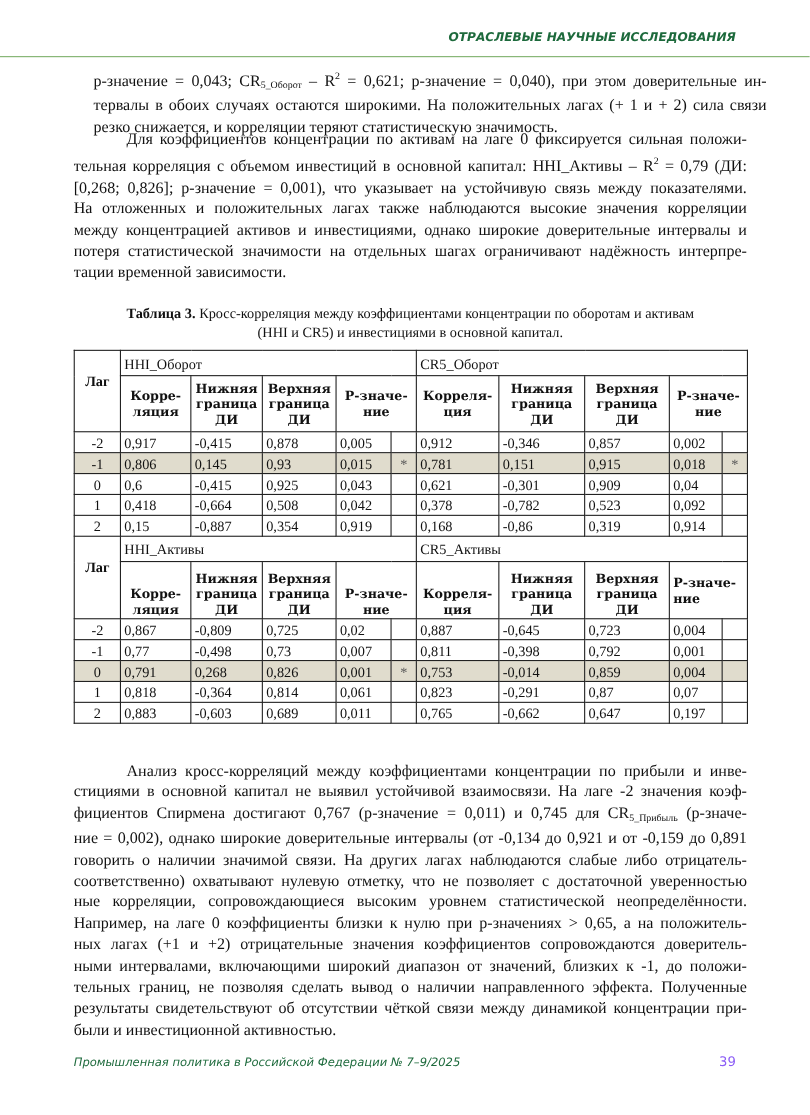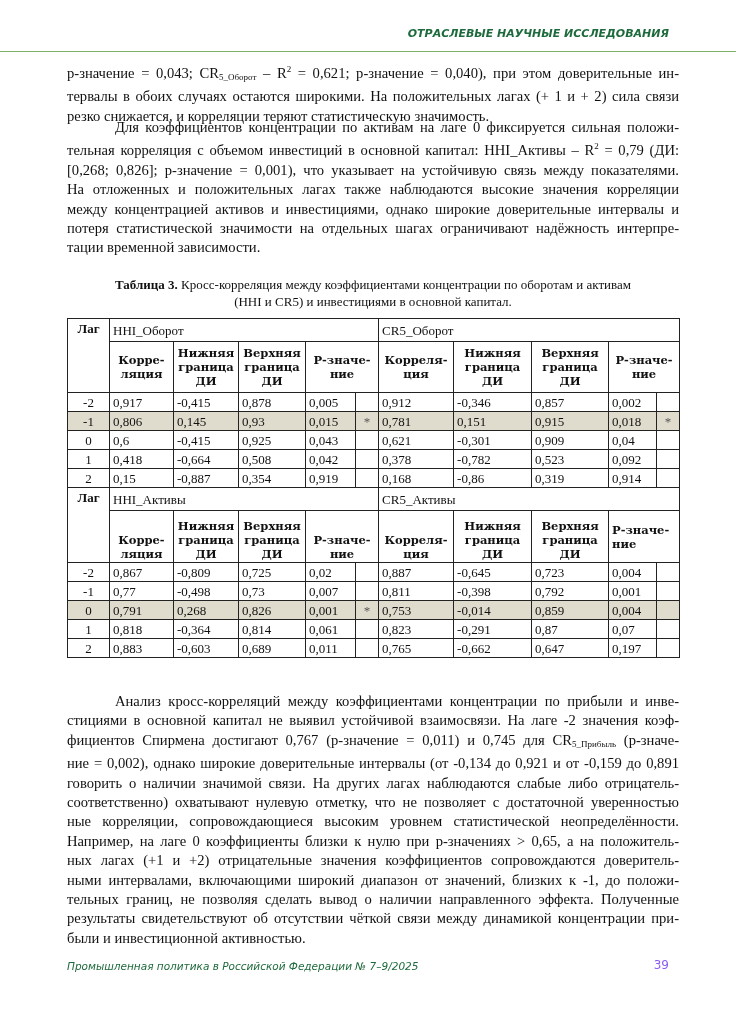--- a/index.html
+++ b/index.html
@@ -15,40 +15,40 @@
   .para .ln.indent { padding-left: 48px; }
   sub.s { font-size: 9px; vertical-align: -2px; }
   sup.s { font-size: 9px; vertical-align: 6px; }
   .caption { position: absolute; left: 67px; width: 612px; top: 276px; text-align: center;
              font-size: 13px; line-height: 17px; }
   .caption b { font-weight: bold; }
   table.t { position: absolute; left: 67px; top: 318px; width: 612px; border-collapse: collapse;
             table-layout: fixed; font-size: 13px; }
   table.t td { border: 1px solid #222; padding: 0 3px; height: 18px; line-height: 15px; vertical-align: middle; }
   table.t td.lag { text-align: center; }
-  table.t td.lagh { font-weight: bold; text-align: center; vertical-align: top; padding-top: 2px; }
+  table.t td.lagh { font-weight: bold; text-align: center; vertical-align: top; padding-top: 20px; }
   table.t td.grp { text-align: left; height: 22px; }
   table.t td.sub { font-weight: bold; font-family: "DejaVu Serif", serif; font-size: 11.5px; text-align: center;
                    line-height: 14px; height: 50px; }
   table.t td.sub.bot { vertical-align: bottom; padding-bottom: 1px; }
   table.t td.sub.pl { text-align: left; }
   table.t tr.hl td { background: #e0dccd; }
   table.t td.star { text-align: center; color: #555; }
   .footer-journal { position: absolute; left: 67px; top: 960px; font-family: "DejaVu Sans", sans-serif;
           font-size: 10.5px; font-style: italic; color: #1d6a3c; }
   .footer-page { position: absolute; right: 67px; top: 958px; font-family: "DejaVu Sans", sans-serif;
           font-size: 12px; color: #8b5cf6; }
 </style>
 </head>
 <body>
 
 <div class="header-title">ОТРАСЛЕВЫЕ НАУЧНЫЕ ИССЛЕДОВАНИЯ</div>
 <div class="header-rule"></div>
 
-<div class="para" style="top:60px;">
+<div class="para" style="top:60px;margin-left:18px;">
   <span class="ln"><span>р-значение = 0,043; CR</span><sub class="s">5_Оборот</sub><span> – R</span><sup class="s">2</sup><span> = 0,621; р-значение = 0,040), при этом доверительные ин-</span></span>
   <span class="ln">тервалы в обоих случаях остаются широкими. На положительных лагах (+ 1 и + 2) сила связи</span>
   <span class="ln last">резко снижается, и корреляции теряют статистическую значимость.</span>
 </div>
 
 <div class="para" style="top:118px;">
   <span class="ln indent">Для коэффициентов концентрации по активам на лаге 0 фиксируется сильная положи-</span>
   <span class="ln"><span>тельная корреляция с объемом инвестиций в основной капитал: HHI_Активы – R</span><sup class="s">2</sup><span> = 0,79 (ДИ:</span></span>
   <span class="ln">[0,268; 0,826]; р-значение = 0,001), что указывает на устойчивую связь между показателями.</span>
   <span class="ln">На отложенных и положительных лагах также наблюдаются высокие значения корреляции</span>

